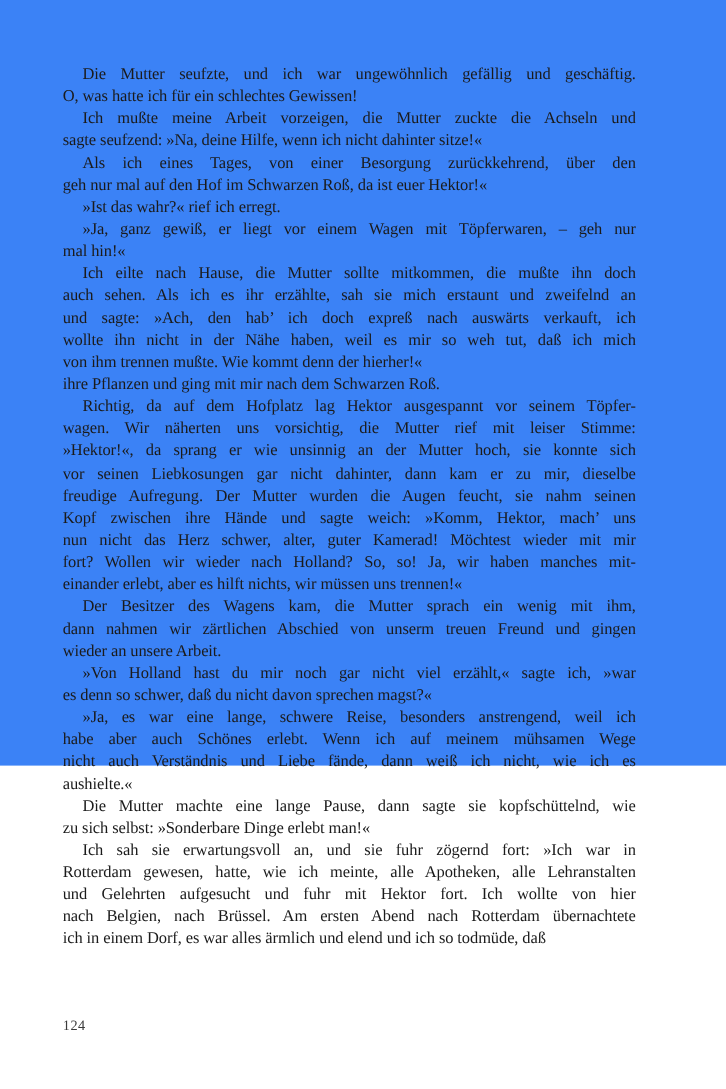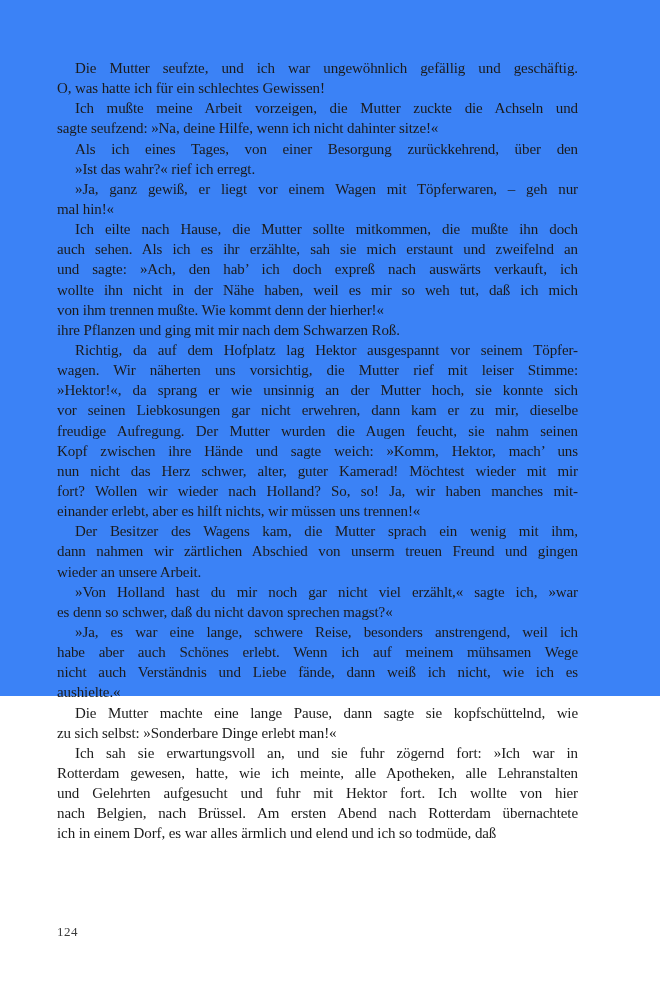--- a/index.html
+++ b/index.html
@@ -66,20 +66,21 @@
       <div class="para">
         <div class="line first">Die Mutter seufzte, und ich war ungewöhnlich gefällig und geschäftig.</div>
         <div class="line last">O, was hatte ich für ein schlechtes Gewissen!</div>
       </div>
       <div class="para">
         <div class="line first">Ich mußte meine Arbeit vorzeigen, die Mutter zuckte die Achseln und</div>
         <div class="line last">sagte seufzend: »Na, deine Hilfe, wenn ich nicht dahinter sitze!«</div>
       </div>
       <div class="para">
         <div class="line first">Als ich eines Tages, von einer Besorgung zurückkehrend, über den</div>
+        <div class="line last">geh nur mal auf den Hof im Schwarzen Roß, da ist euer Hektor!«</div>
       </div>
       <div class="para">
         <div class="line first last">»Ist das wahr?« rief ich erregt.</div>
       </div>
       <div class="para">
         <div class="line first">»Ja, ganz gewiß, er liegt vor einem Wagen mit Töpferwaren, – geh nur</div>
         <div class="line last">mal hin!«</div>
       </div>
       <div class="para">
         <div class="line first">Ich eilte nach Hause, die Mutter sollte mitkommen, die mußte ihn doch</div>
@@ -88,21 +89,21 @@
         <div class="line">wollte ihn nicht in der Nähe haben, weil es mir so weh tut, daß ich mich</div>
         <div class="line last">von ihm trennen mußte. Wie kommt denn der hierher!«</div>
       </div>
       <div class="para">
         <div class="line last">ihre Pflanzen und ging mit mir nach dem Schwarzen Roß.</div>
       </div>
       <div class="para">
         <div class="line first">Richtig, da auf dem Hofplatz lag Hektor ausgespannt vor seinem Töpfer-</div>
         <div class="line">wagen. Wir näherten uns vorsichtig, die Mutter rief mit leiser Stimme:</div>
         <div class="line">»Hektor!«, da sprang er wie unsinnig an der Mutter hoch, sie konnte sich</div>
-        <div class="line">vor seinen Liebkosungen gar nicht erwehren, dann kam er zu mir, dieselbe</div>
+        <div class="line">vor seinen Liebkosungen gar nicht dahinter, dann kam er zu mir, dieselbe</div>
         <div class="line">freudige Aufregung. Der Mutter wurden die Augen feucht, sie nahm seinen</div>
         <div class="line">Kopf zwischen ihre Hände und sagte weich: »Komm, Hektor, mach’ uns</div>
         <div class="line">nun nicht das Herz schwer, alter, guter Kamerad! Möchtest wieder mit mir</div>
         <div class="line">fort? Wollen wir wieder nach Holland? So, so! Ja, wir haben manches mit-</div>
         <div class="line last">einander erlebt, aber es hilft nichts, wir müssen uns trennen!«</div>
       </div>
       <div class="para">
         <div class="line first">Der Besitzer des Wagens kam, die Mutter sprach ein wenig mit ihm,</div>
         <div class="line">dann nahmen wir zärtlichen Abschied von unserm treuen Freund und gingen</div>
         <div class="line last">wieder an unsere Arbeit.</div>

